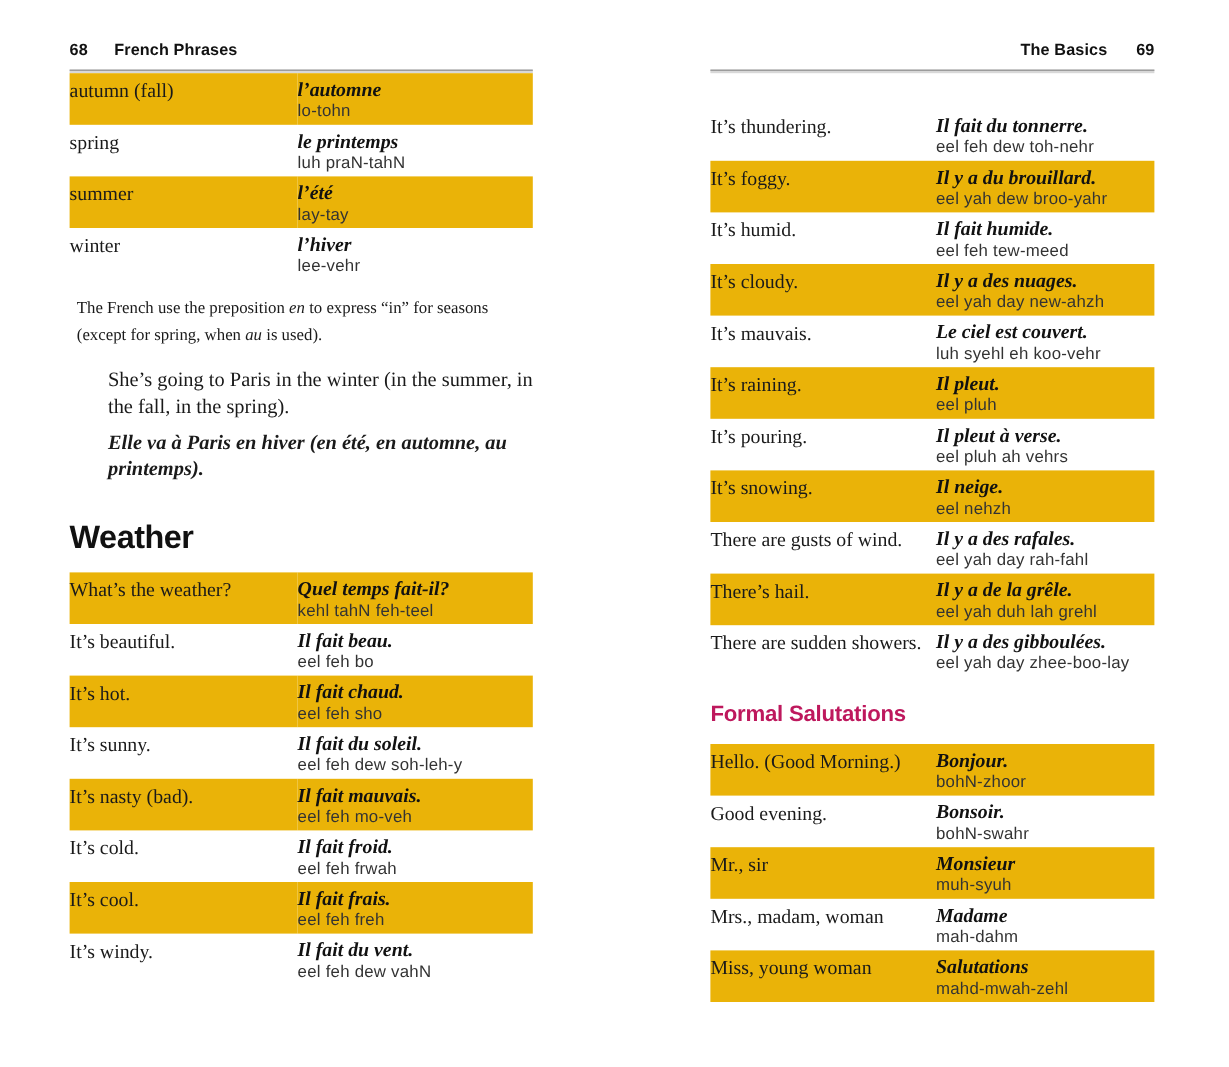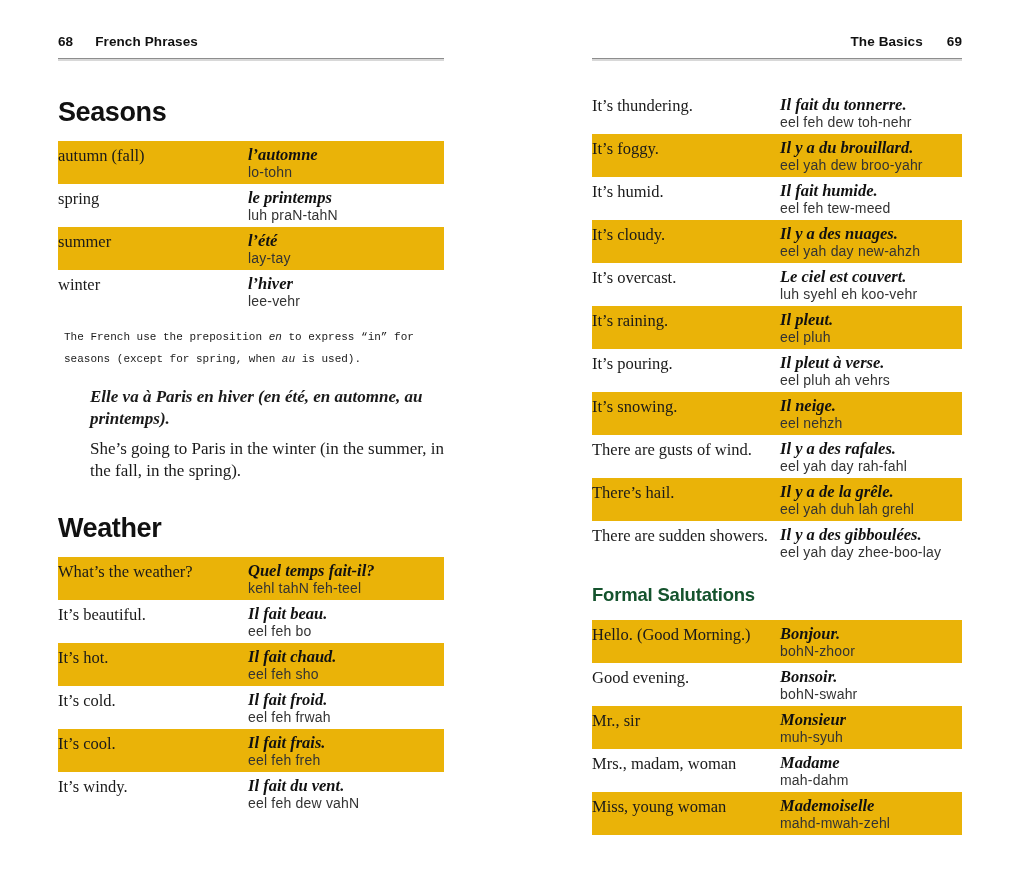--- a/index.html
+++ b/index.html
@@ -76,21 +76,21 @@
     color: #111;
   }
   h1.sec.tight { margin-top: 32px; }
   h2.subsec {
     font-family: "Liberation Sans", sans-serif;
     font-weight: bold;
     font-size: 18.5px;
     line-height: 22px;
     letter-spacing: -0.2px;
     margin: 20px 0 14px 0;
-    color: #14532d;
+    color: #be185d;
   }
 
   
   table.phrases {
     width: 100%;
     border-collapse: collapse;
     table-layout: fixed;
   }
   table.phrases td {
     vertical-align: top;
@@ -129,22 +129,22 @@
   }
 
   
   .t-left col.c1 { width: 190px; }
   .t-left col.c2 { width: 196px; }
   .t-right col.c1 { width: 188px; }
   .t-right col.c2 { width: 182px; }
 
   
   p.prose {
-    font-family: Liberation Mono, monospace;
-    font-size: 11px;
+    font-family: Liberation Serif, serif;
+    font-size: 14px;
     line-height: 21.5px;
     margin: 14px 0 16px 0;
     padding-left: 6px;
   }
   p.prose em { font-style: italic; }
   p.example {
     font-family: "Liberation Serif", serif;
     font-size: 17px;
     line-height: 21.5px;
     margin: 9px 0 0 0;
@@ -162,21 +162,20 @@
   <div class="columns">
 
     <div class="col col-left">
 
       <div class="runhead left">
         <span class="folio">68</span>
         <span class="title">French Phrases</span>
       </div>
       <div class="head-rule"></div>
 
-      <h1 class="sec">Seasons</h1>
 
       <table class="phrases t-left">
         <colgroup>
             <col class="c1">
             <col class="c2">
           </colgroup>
         <tbody>
             <tr class="shaded">
               <td class="eng">autumn (fall)</td>
               <td class="fr">
@@ -203,22 +202,22 @@
               <td class="fr">
                 <span class="fr-word">l’hiver</span>
                 <span class="pron">lee-vehr</span>
               </td>
             </tr>
           </tbody>
       </table>
 
       <p class="prose"><span>The French use the preposition </span><em>en</em><span> to express “in” for seasons (except for spring, when </span><em>au</em><span> is used).</span></p>
 
+      <p class="example">She’s going to Paris in the winter (in the summer, in the fall, in the spring).</p>
       <p class="example fr-ex">Elle va à Paris en hiver (en été, en automne, au printemps).</p>
-      <p class="example">She’s going to Paris in the winter (in the summer, in the fall, in the spring).</p>
 
       <h1 class="sec tight">Weather</h1>
 
       <table class="phrases t-left">
         <colgroup>
             <col class="c1">
             <col class="c2">
           </colgroup>
         <tbody>
             <tr class="shaded">
@@ -236,20 +235,34 @@
               </td>
             </tr>
             <tr class="shaded">
               <td class="eng">It’s hot.</td>
               <td class="fr">
                 <span class="fr-word">Il fait chaud.</span>
                 <span class="pron">eel feh sho</span>
               </td>
             </tr>
             <tr>
+              <td class="eng">It’s sunny.</td>
+              <td class="fr">
+                <span class="fr-word">Il fait du soleil.</span>
+                <span class="pron">eel feh dew soh-leh-y</span>
+              </td>
+            </tr>
+            <tr class="shaded">
+              <td class="eng">It’s nasty (bad).</td>
+              <td class="fr">
+                <span class="fr-word">Il fait mauvais.</span>
+                <span class="pron">eel feh mo-veh</span>
+              </td>
+            </tr>
+            <tr>
               <td class="eng">It’s cold.</td>
               <td class="fr">
                 <span class="fr-word">Il fait froid.</span>
                 <span class="pron">eel feh frwah</span>
               </td>
             </tr>
             <tr class="shaded">
               <td class="eng">It’s cool.</td>
               <td class="fr">
                 <span class="fr-word">Il fait frais.</span>
@@ -306,21 +319,21 @@
               </td>
             </tr>
             <tr class="shaded">
               <td class="eng">It’s cloudy.</td>
               <td class="fr">
                 <span class="fr-word">Il y a des nuages.</span>
                 <span class="pron">eel yah day new-ahzh</span>
               </td>
             </tr>
             <tr>
-              <td class="eng">It’s overcast.</td>
+              <td class="eng">It’s mauvais.</td>
               <td class="fr">
                 <span class="fr-word">Le ciel est couvert.</span>
                 <span class="pron">luh syehl eh koo-vehr</span>
               </td>
             </tr>
             <tr class="shaded">
               <td class="eng">It’s raining.</td>
               <td class="fr">
                 <span class="fr-word">Il pleut.</span>
                 <span class="pron">eel pluh</span>
@@ -396,21 +409,21 @@
             <tr>
               <td class="eng">Mrs., madam, woman</td>
               <td class="fr">
                 <span class="fr-word">Madame</span>
                 <span class="pron">mah-dahm</span>
               </td>
             </tr>
             <tr class="shaded">
               <td class="eng">Miss, young woman</td>
               <td class="fr">
-                <span class="fr-word">Mademoiselle</span>
+                <span class="fr-word">Salutations</span>
                 <span class="pron">mahd-mwah-zehl</span>
               </td>
             </tr>
           </tbody>
       </table>
 
     </div>
 
   </div>
 </div>

